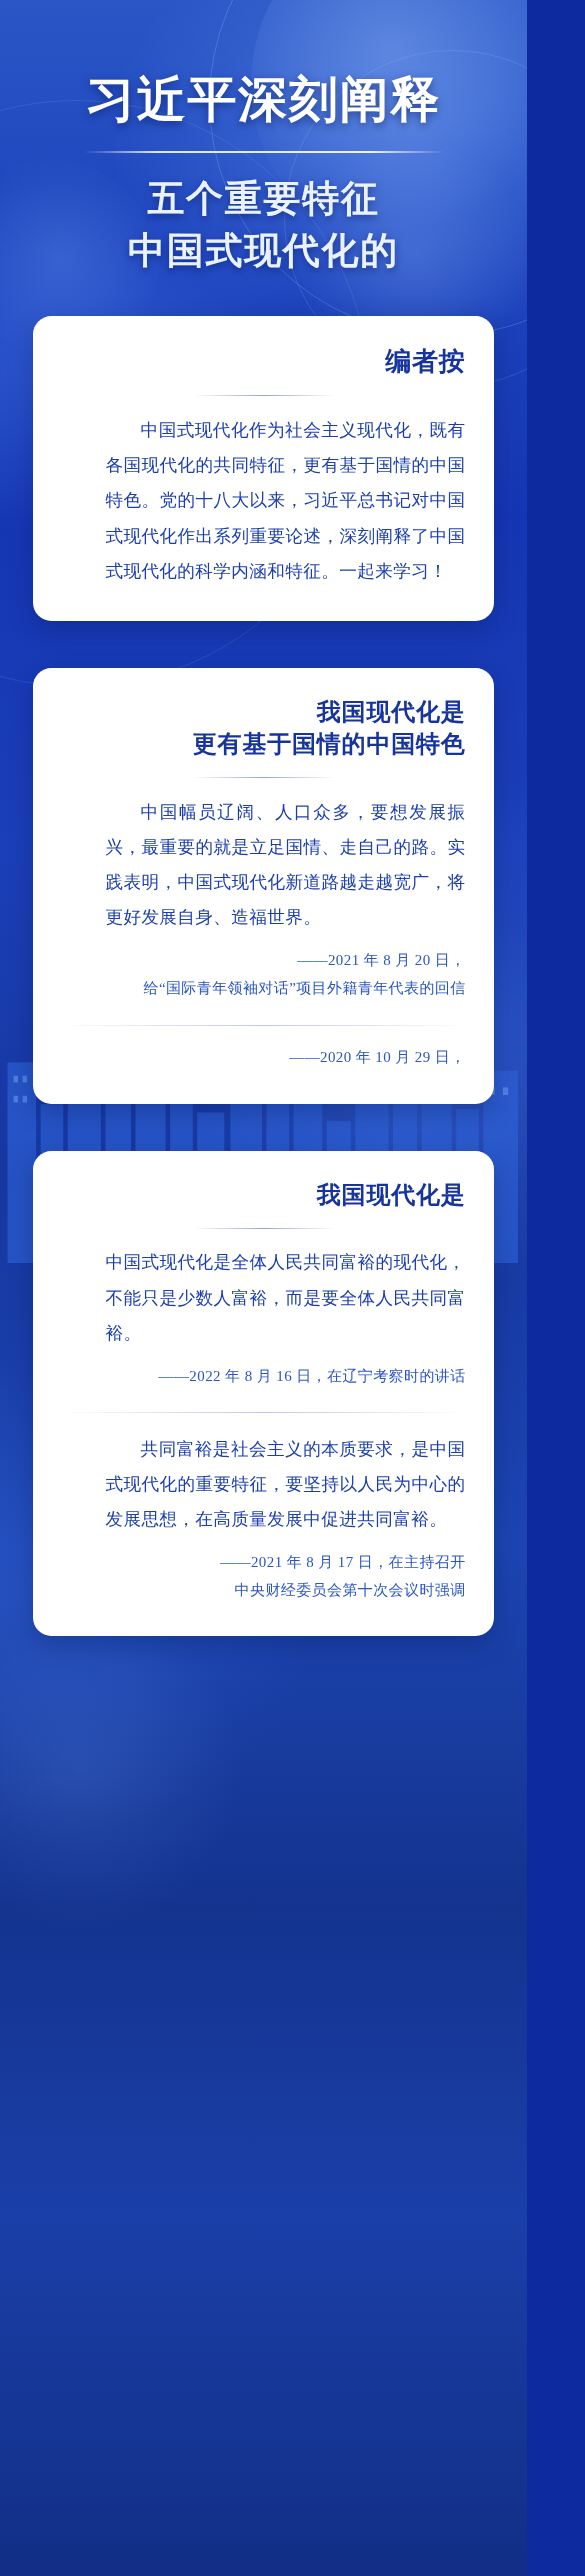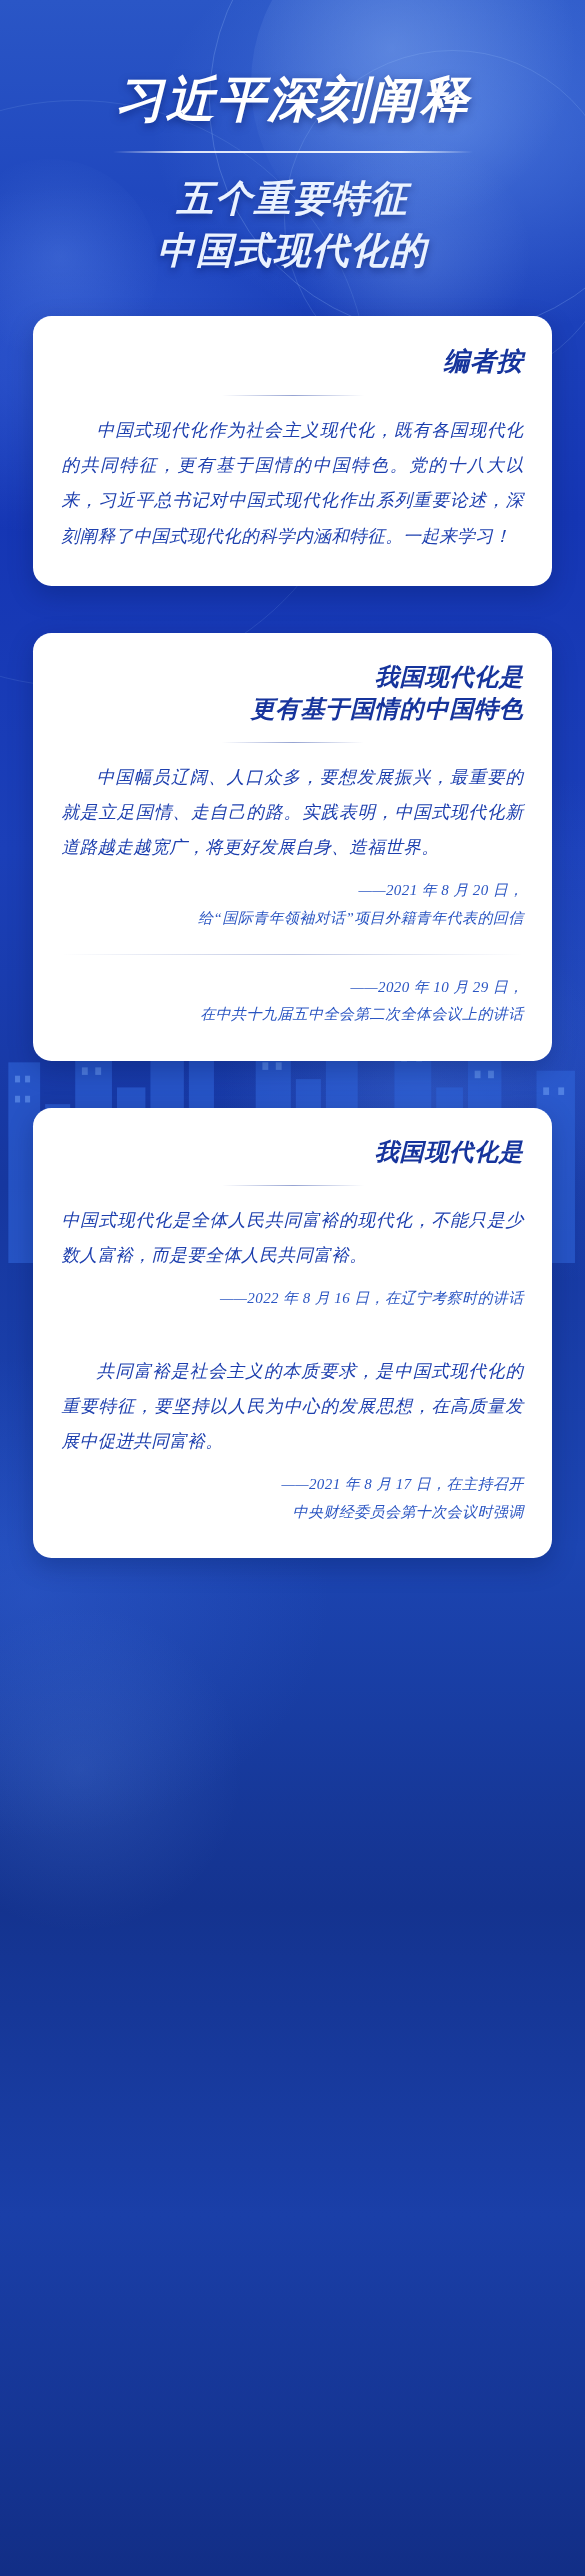--- a/index.html
+++ b/index.html
@@ -6,30 +6,29 @@
     margin: 0;
     padding: 0;
     background: #0d2a9e;
   }
   body {
     width: 585px;
     font-family: "Liberation Serif", serif;
   }
   .page {
     position: relative;
-    width: 585px;
+    width: 527px;
     min-height: 2576px;
     overflow: hidden;
     background:
       radial-gradient(ellipse 435px 301px at 78% 5%, rgba(120,170,255,0.38), rgba(120,170,255,0) 70%),
       radial-gradient(ellipse 351px 251px at 12% 14%, rgba(90,140,255,0.30), rgba(90,140,255,0) 70%),
       radial-gradient(ellipse 502px 351px at 90% 40%, rgba(60,110,230,0.30), rgba(60,110,230,0) 72%),
       radial-gradient(ellipse 418px 335px at 5% 62%, rgba(70,120,240,0.26), rgba(70,120,240,0) 72%),
       linear-gradient(180deg, #2a56c6 0%, #1e45bd 9%, #1536b4 20%, #1b3fb8 33%, #16379f 46%, #1c45b2 60%, #14338f 74%, #1a3fa8 86%, #122e86 100%);
-    font-style: italic;
   }
   
   .swirl {
     position: absolute;
     border-radius: 50%;
     pointer-events: none;
   }
   .swirl.s1 {
     width: 351px; height: 351px;
     left: 251px; top: -92px;
@@ -139,20 +138,21 @@
     margin: 22px 0 18.4px 0;
     background: linear-gradient(90deg, rgba(22,52,156,0) 0%, rgba(22,52,156,0.28) 50%, rgba(22,52,156,0) 100%);
   }
   .para {
     color: #1d3fae;
     font-size: 17.6px;
     line-height: 2.0;
     text-align: justify;
     text-indent: 2em;
     letter-spacing: 0.4px;
+    margin-left: 44px;
   }
   .para.noindent { text-indent: 0; }
   .source {
     color: #2a55c2;
     font-size: 15px;
     line-height: 1.85;
     text-align: right;
     letter-spacing: 0.4px;
     margin-top: 11.7px;
   }
@@ -242,21 +242,20 @@
     <div class="para">中国幅员辽阔、人口众多，要想发展振兴，最重要的就是立足国情、走自己的路。实践表明，中国式现代化新道路越走越宽广，将更好发展自身、造福世界。</div>
     <div class="source">
       <span>——2021 年 8 月 20 日，</span>
       <span class="line2">给“国际青年领袖对话”项目外籍青年代表的回信</span>
     </div>
 
     <div class="divider"></div>
 
     <div class="source">
       <span>——2020 年 10 月 29 日，</span>
-      <span class="line2">在中共十九届五中全会第二次全体会议上的讲话</span>
     </div>
   </div>
 
   <div class="card">
     <div class="card-title two-line">我国现代化是</div>
     <div class="card-rule"></div>
 
     <div class="para noindent">中国式现代化是全体人民共同富裕的现代化，不能只是少数人富裕，而是要全体人民共同富裕。</div>
     <div class="source">
       <span>——2022 年 8 月 16 日，在辽宁考察时的讲话</span>

